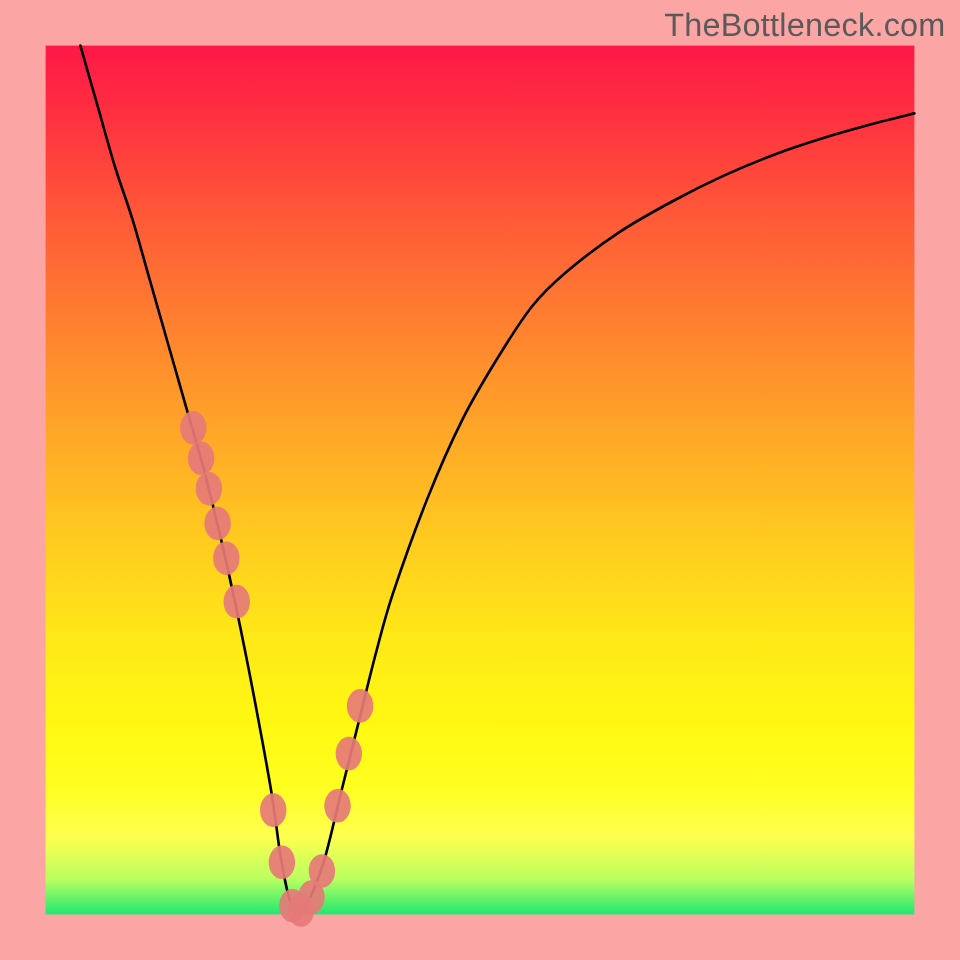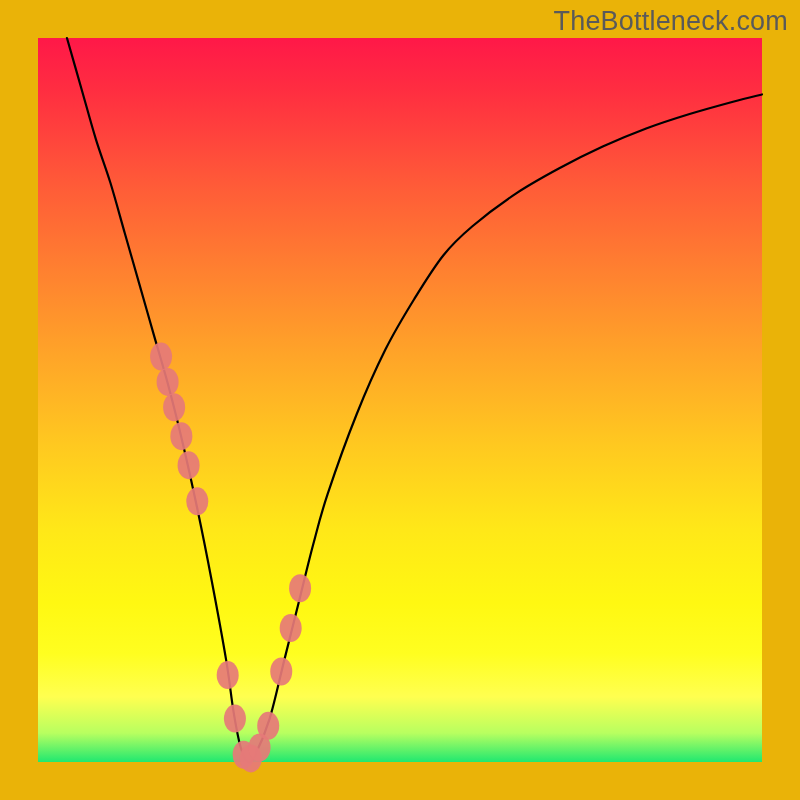--- a/index.html
+++ b/index.html
@@ -1,21 +1,21 @@
 <!DOCTYPE html>
 <html><head>
 <meta charset="utf-8">
 <style>
   * { margin: 0; padding: 0; box-sizing: border-box; }
   html, body { width: 800px; height: 800px; overflow: hidden; background: #000; }
   .chart-container {
     position: relative;
     width: 800px;
     height: 800px;
-    background: #eab308;
+    background: #fca5a5;
   }
   .plot-area {
     position: absolute;
     left: 38px;
     top: 38px;
     width: 724px;
     height: 724px;
     background: linear-gradient(to bottom,
       #ff1848 0%,
       #ff3040 8%,

